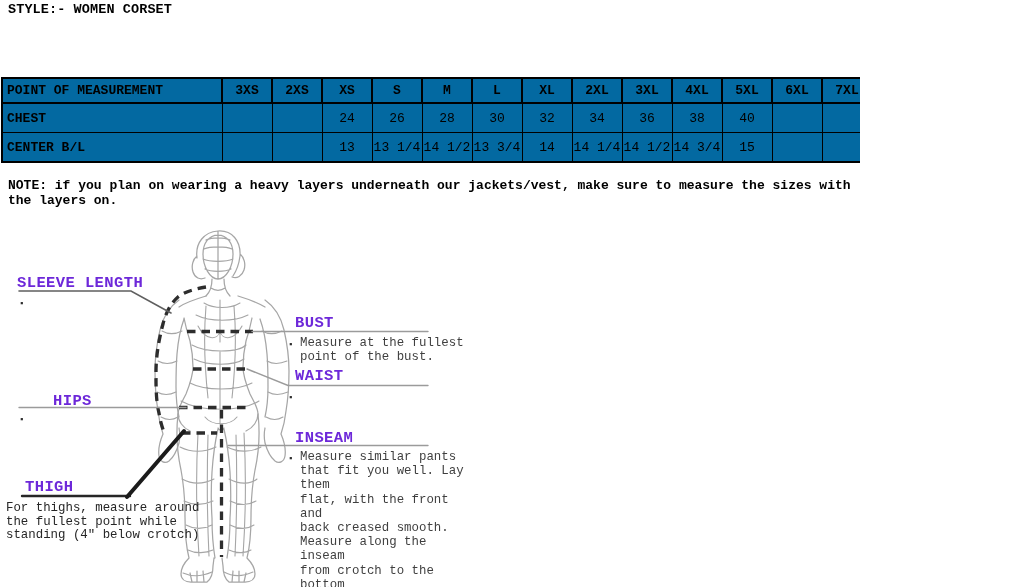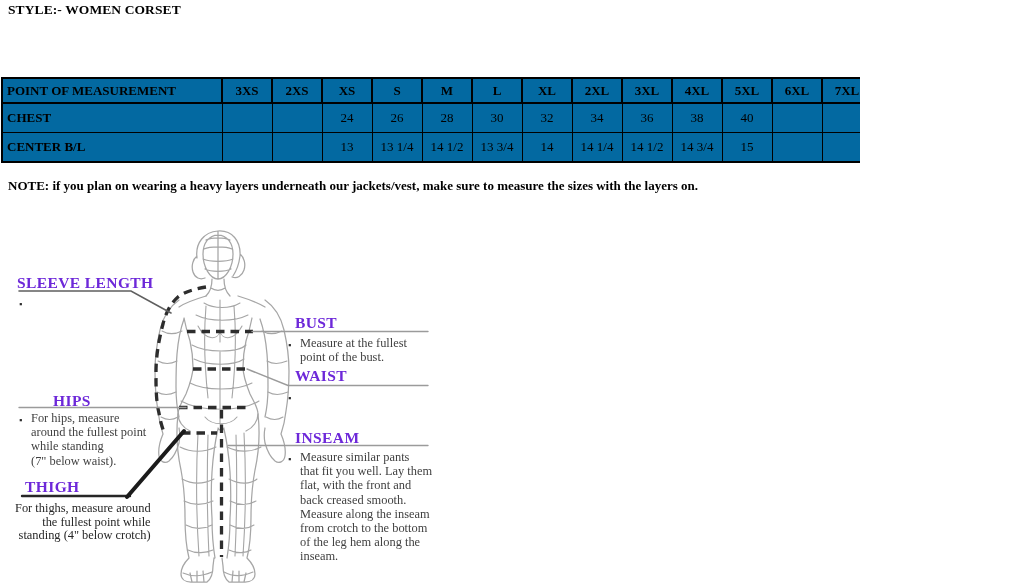--- a/index.html
+++ b/index.html
@@ -1,18 +1,18 @@
 <!DOCTYPE html>
 <html><head>
 <meta charset="utf-8">
 <style>
   html,body { margin:0; padding:0; background:#ffffff; }
   .page {
     position:relative; width:860px; height:587px; background:#fff;
-    font-family:Liberation Serif, serif; color:#000; overflow:hidden;
+    font-family:Liberation Mono, monospace; color:#000; overflow:hidden;
   }
   .title {
     position:absolute; left:8px; top:2px;
     font-size:13.5px; font-weight:bold; letter-spacing:0.1px;
   }
   
   .size-table {
     position:absolute; left:1px; top:77px; width:1022px;
     border-collapse:collapse; table-layout:fixed;
     border:2px solid #000;
@@ -237,27 +237,23 @@
         <path stroke="#9b9b9b" stroke-width="1.4" d="M247,369 L288,385.5 L428,385.5"></path>
         <path stroke="#9b9b9b" stroke-width="1.4" d="M228,445.5 L428,445.5"></path>
       </g>
     </svg>
 
     <div class="d-heading" style="left:17px; top:62px;">SLEEVE LENGTH</div>
     <span class="bullet" style="left:19px; top:88px;">▪</span>
 
     <div class="d-heading" style="left:17px; top:180px;margin-left:36px;">HIPS</div>
     <span class="bullet" style="left:19px; top:204px;">▪</span>
-    <div class="d-para" style="left:31px; top:199px;">For hips, measure
-around the fullest point
-while standing
-(7" below waist).</div>
 
     <div class="d-heading" style="left:25px; top:266px;">THIGH</div>
-    <div class="d-para dark" style="left:15px; top:290px;text-align:right;">For thighs, measure around
+    <div class="d-para dark" style="left:6px; top:290px;">For thighs, measure around
 the fullest point while
 standing (4" below crotch)</div>
 
     <div class="d-heading" style="left:295px; top:102px;">BUST</div>
     <span class="bullet" style="left:288px; top:129px;">▪</span>
     <div class="d-para" style="left:300px; top:124px;">Measure at the fullest
 point of the bust.</div>
 
     <div class="d-heading" style="left:295px; top:155px;">WAIST</div>
     <span class="bullet" style="left:288px; top:182px;">▪</span>

